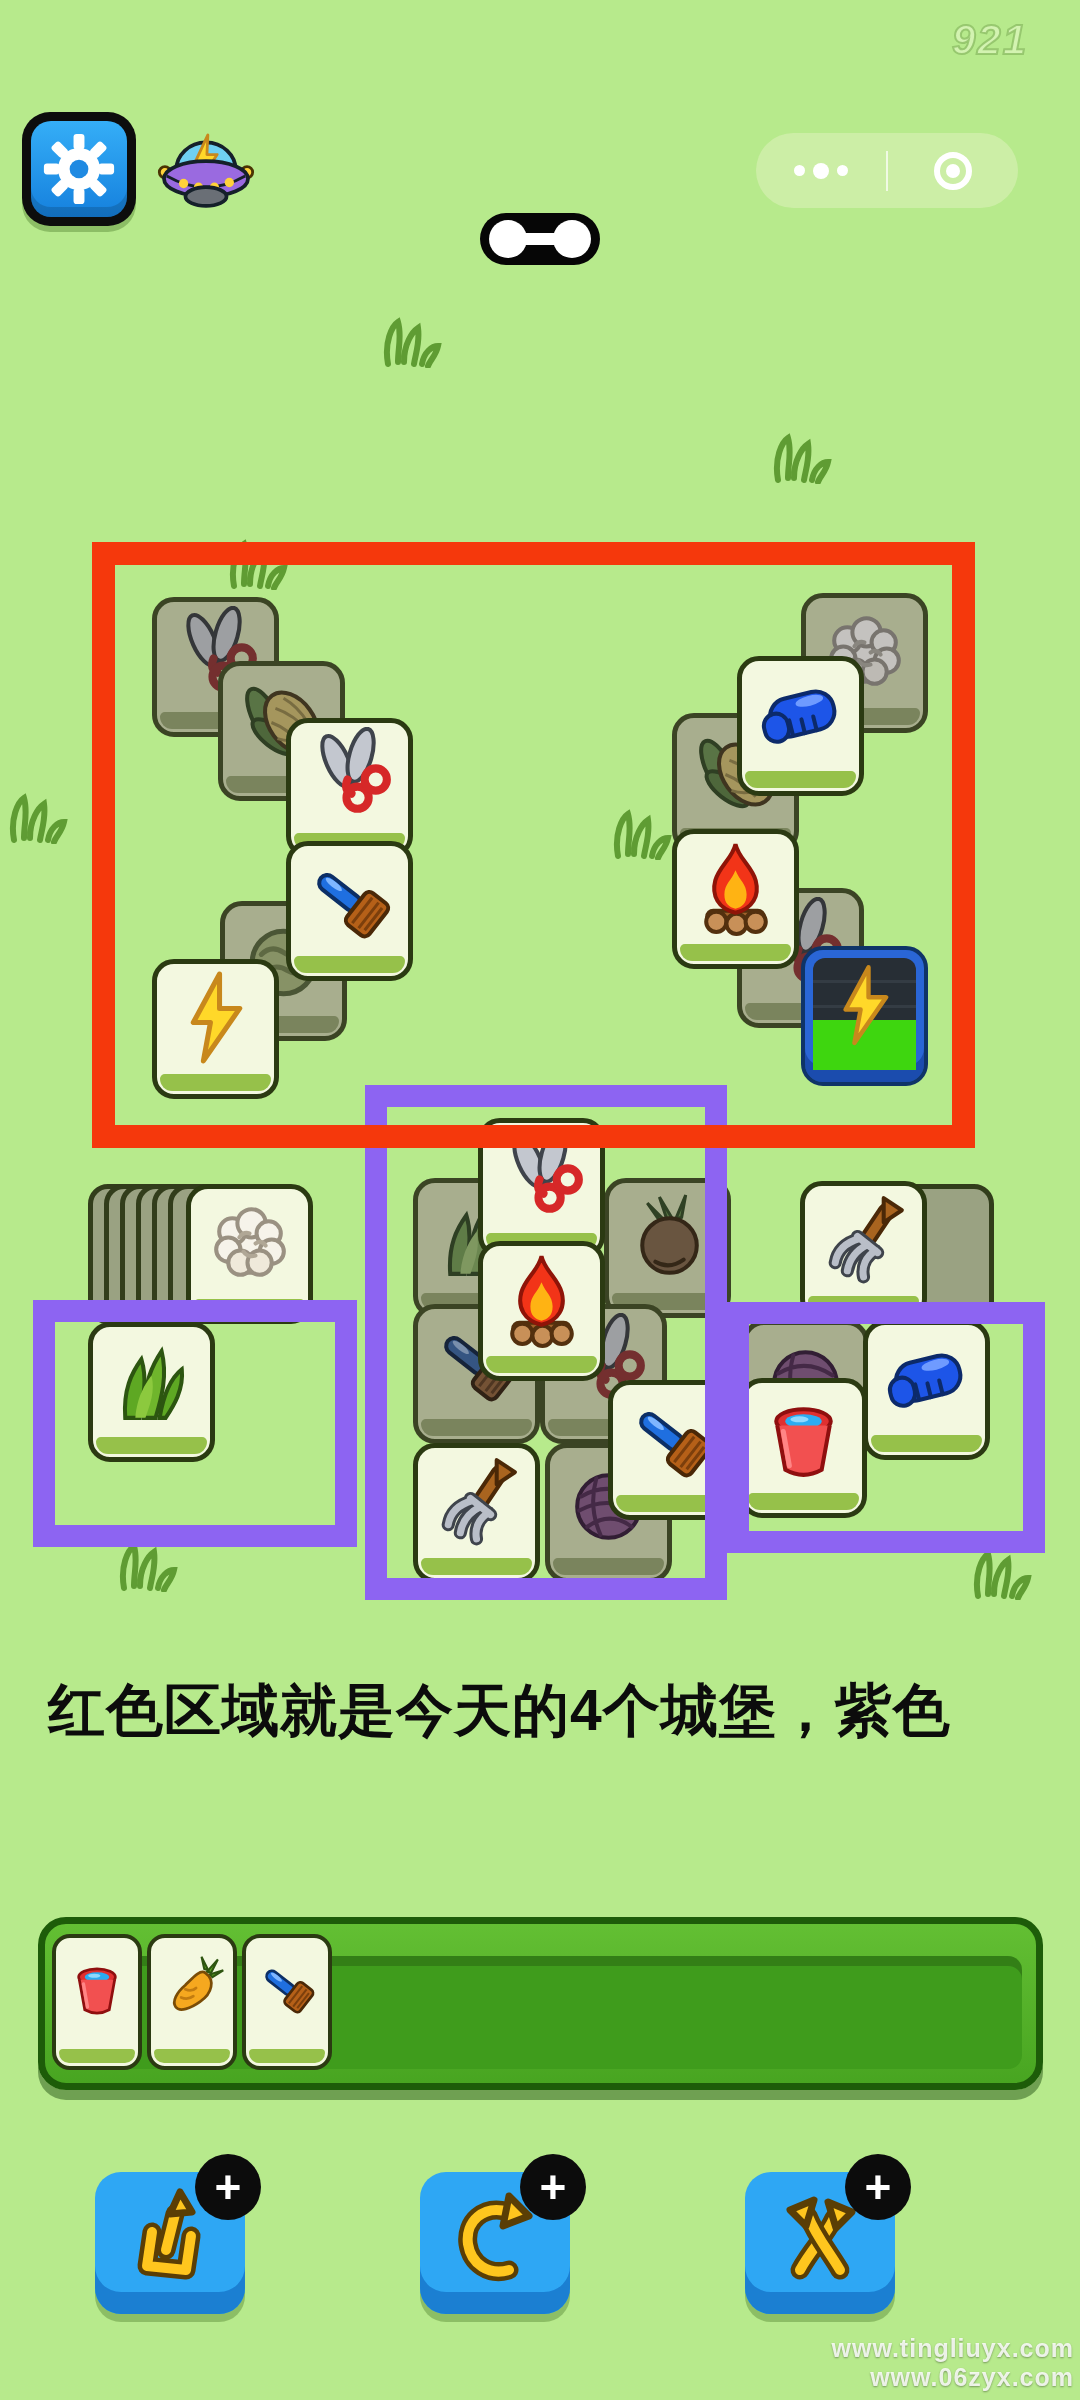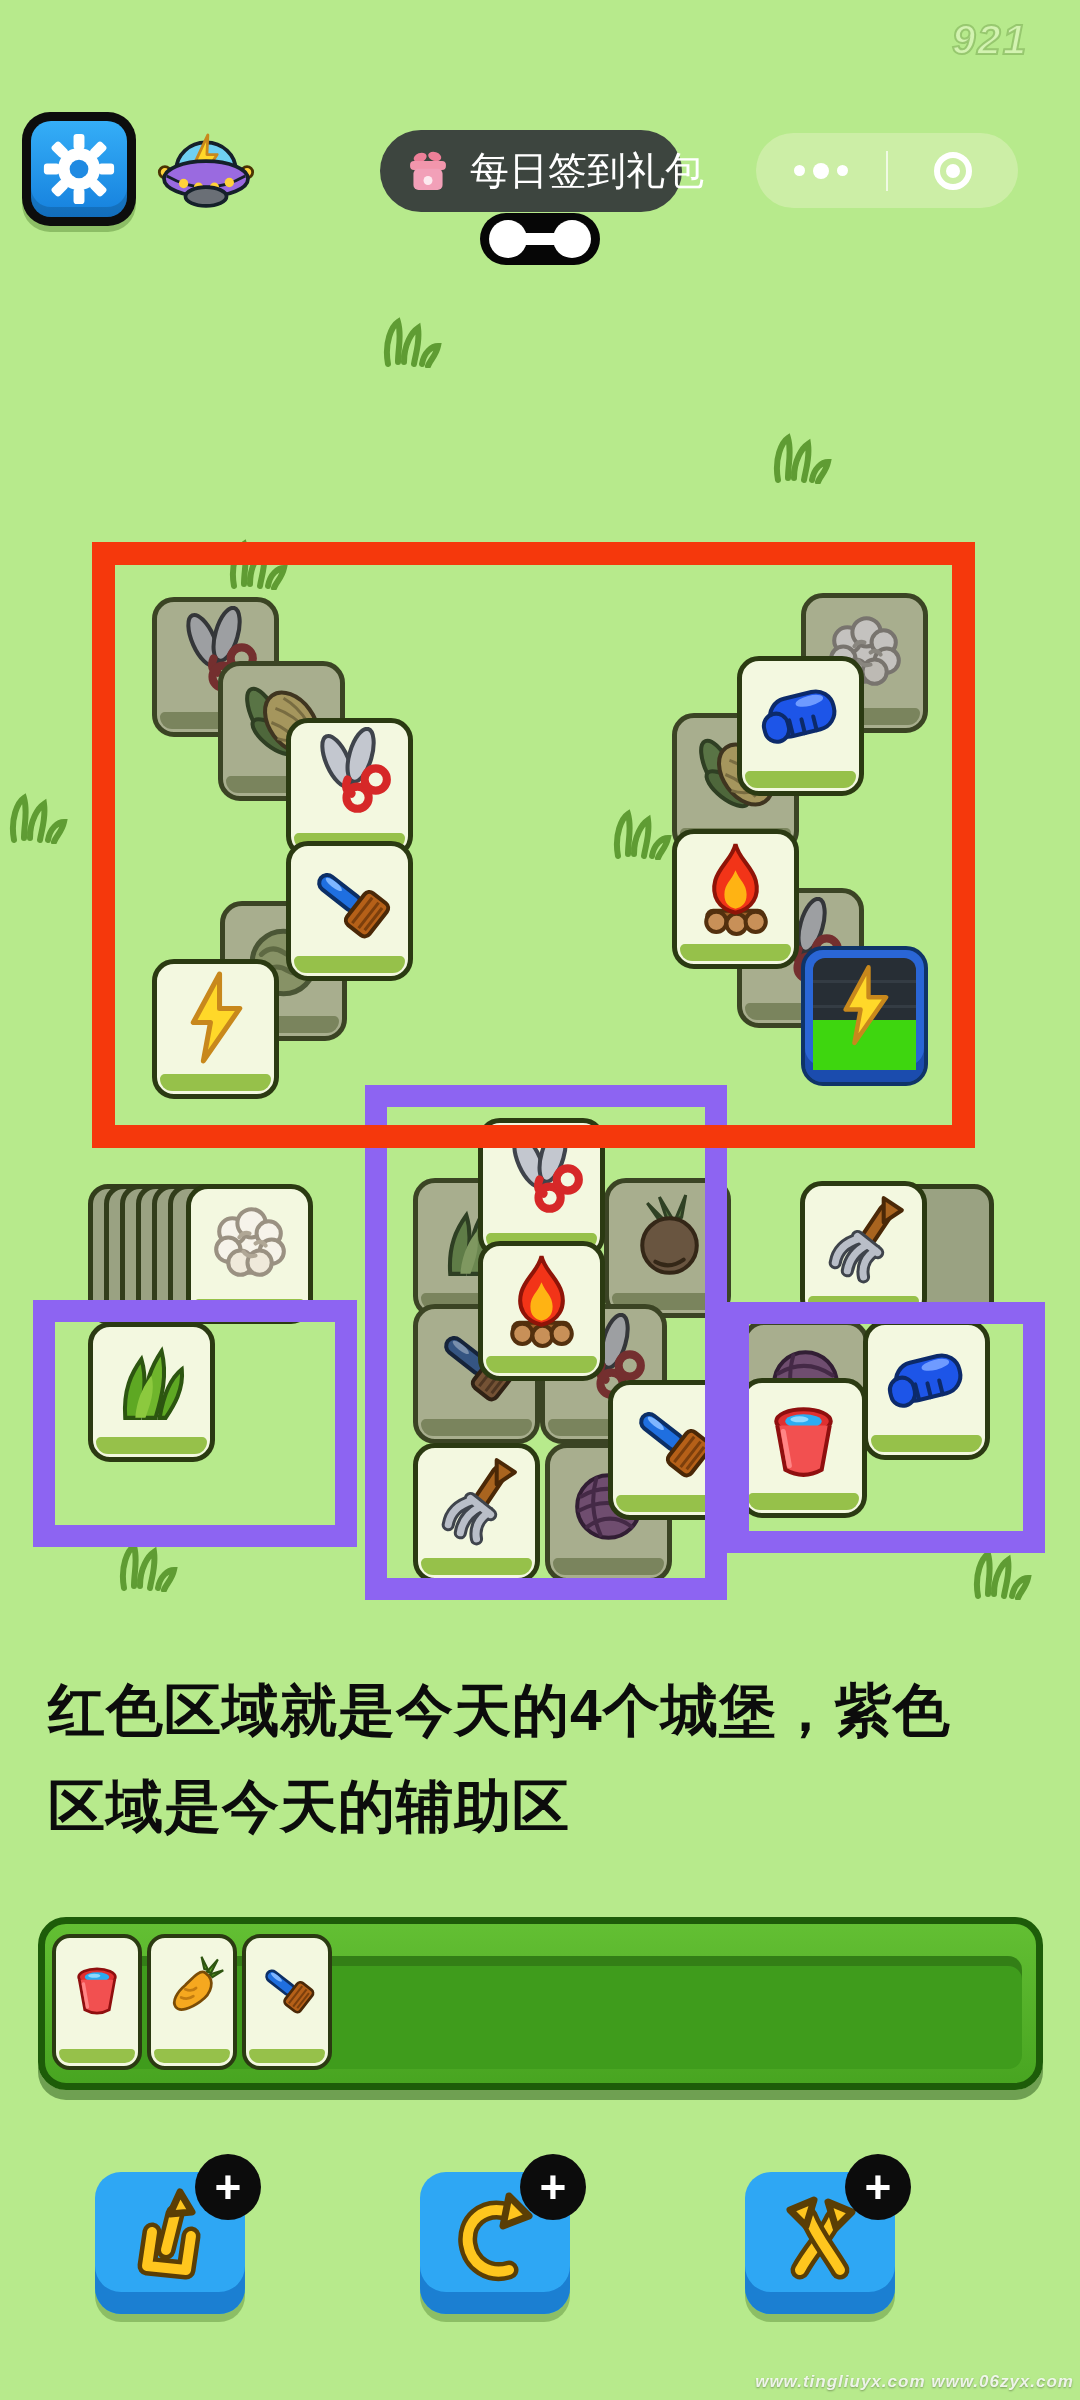--- a/index.html
+++ b/index.html
@@ -86,22 +86,22 @@
     background:#0c0c0c;color:#fff;font-size:46px;font-weight:bold;display:flex;
     align-items:center;justify-content:center;z-index:2;}
 
   
   .watermark{position:absolute;right:6px;bottom:8px;width:420px;text-align:right;z-index:9;}
   .watermark .row{display:flex;align-items:center;justify-content:flex-end;gap:8px;}
   .wlogo{width:42px;height:42px;border-radius:50%;border:7px solid rgba(200,70,70,.45);
     border-right-color:rgba(60,110,200,.45);}
   .wtitle{font-size:46px;font-weight:bold;color:rgba(185,205,170,.55);
     -webkit-text-stroke:1px rgba(110,140,95,.6);letter-spacing:2px;}
-  .wurls{font-size:17px;font-weight:bold;color:rgba(255,255,255,.85);
-    text-shadow:0 1px 2px rgba(0,0,0,.35);margin-top:2px;letter-spacing:1px;font-style:italic;}
+  .wurls{font-size:25px;font-weight:bold;color:rgba(255,255,255,.85);
+    text-shadow:0 1px 2px rgba(0,0,0,.35);margin-top:2px;letter-spacing:1px;}
 </style>
 </head>
 <body>
 
 <div id="stage">
 
   <div class="fps">921</div>
 
   <div class="settings">
     <div class="inner">
@@ -132,30 +132,20 @@
       <ellipse cx="60" cy="63" rx="45" ry="19" fill="#9a6ae0" stroke="#15202a" stroke-width="4"></ellipse>
       <path d="M18,60 Q60,84 102,60" fill="none" stroke="#15202a" stroke-width="3"></path>
       <circle cx="36" cy="68" r="5" fill="#ffd23a"></circle>
         <circle cx="52" cy="72" r="5" fill="#ffd23a"></circle>
       <circle cx="69" cy="72" r="5" fill="#ffd23a"></circle>
         <circle cx="85" cy="67" r="5" fill="#ffd23a"></circle>
       <ellipse cx="60" cy="82" rx="22" ry="10" fill="#6a6f76" stroke="#15202a" stroke-width="4"></ellipse>
     </svg>
   </div>
 
-  <div class="gift-pill">
-    <svg viewBox="0 0 100 100">
-      <ellipse cx="36" cy="26" rx="12" ry="8" fill="#ee7f98" transform="rotate(-20 36 26)"></ellipse>
-      <ellipse cx="62" cy="24" rx="12" ry="8" fill="#ee7f98" transform="rotate(18 62 24)"></ellipse>
-      <rect x="18" y="32" width="64" height="16" rx="7" fill="#f296ac"></rect>
-      <rect x="24" y="46" width="52" height="38" rx="9" fill="#f2a0b8"></rect>
-      <circle cx="50" cy="67" r="8" fill="#fde9ef"></circle>
-    </svg>
-    <span class="lbl">每日签到礼包</span>
-  </div>
 
   <div class="dumbbell">
     <div class="c l"></div>
     <div class="bar"></div>
     <div class="c r"></div>
   </div>
 
   <div class="capsule">
     <div class="half">
       <span class="dot"></span>
@@ -475,21 +465,20 @@
     </div>
   <div id="aboxes">
       <div class="abox purple" style="left: 33px; top: 1300px; width: 324px; height: 247px; border-color: rgb(141, 100, 242);"></div>
       <div class="abox purple" style="left: 365px; top: 1085px; width: 362px; height: 515px; border-color: rgb(141, 100, 242);"></div>
       <div class="abox purple" style="left: 727px; top: 1302px; width: 318px; height: 251px; border-color: rgb(141, 100, 242);"></div>
       <div class="abox red" style="left: 92px; top: 542px; width: 883px; height: 606px; border-color: rgb(245, 56, 12);"></div>
     </div>
 
   <div class="caption">
     <div>红色区域就是今天的4个城堡，紫色</div>
-    <div>区域是今天的辅助区</div>
   </div>
 
   <div class="tray">
     <div class="slot"></div>
   </div>
   <div id="trayTiles">
       <div class="tile ttile" style="left: 52px; top: 1934px;">
         <div class="face"></div>
         <div class="ticon"><svg viewBox="0 0 100 100">
     <ellipse cx="50" cy="34" rx="27" ry="12" fill="#e03030" stroke="#8f0f0f" stroke-width="4"></ellipse>

